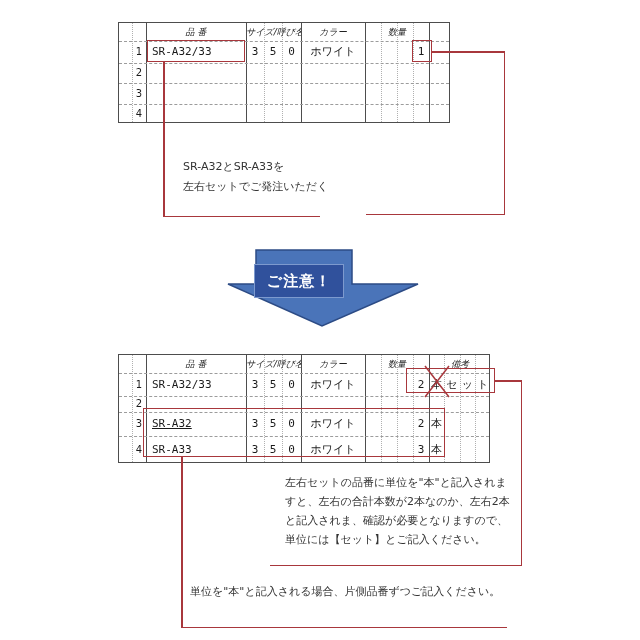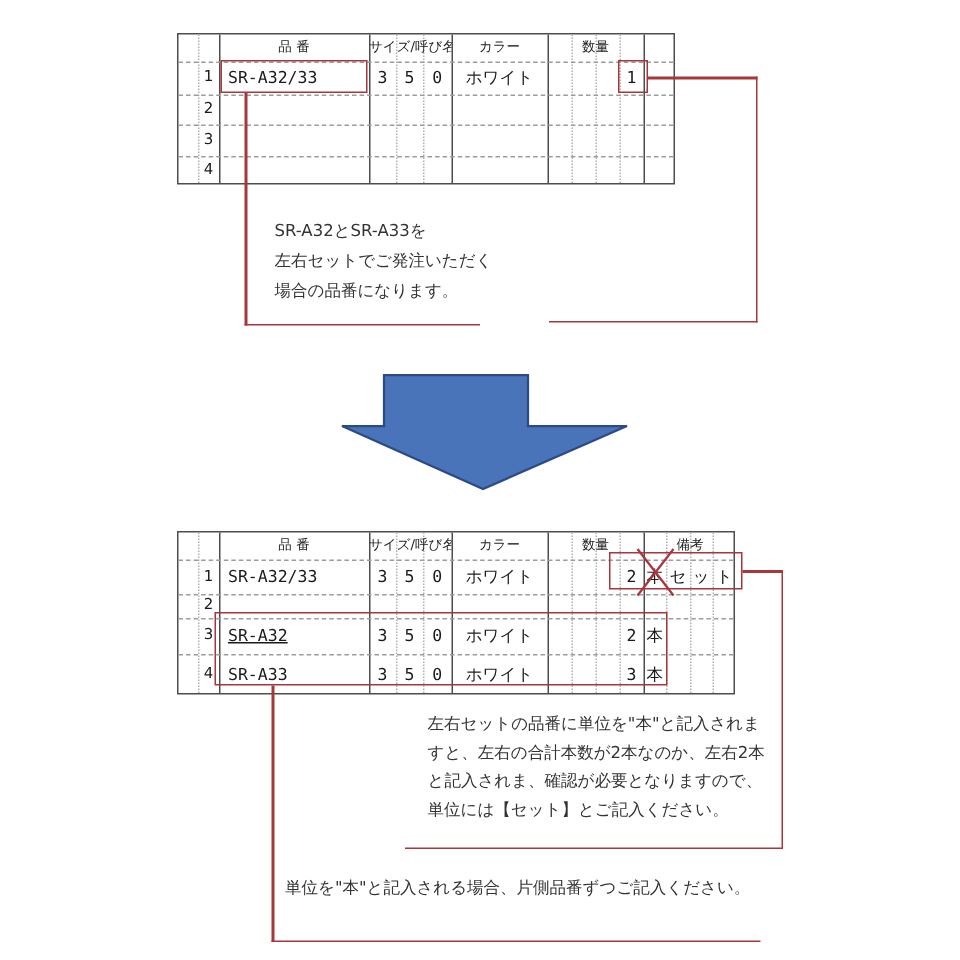--- a/index.html
+++ b/index.html
@@ -4,21 +4,21 @@
 <style>
   html,body{margin:0;padding:0;background:#fff;}
   #canvas{position:relative;width:640px;height:640px;background:#ffffff;overflow:hidden;
           font-family:"DejaVu Sans",sans-serif;color:#222;}
   
   .tbl{position:absolute;border:1px solid #4d4d4d;background:#fff;box-sizing:border-box;}
   .vs{position:absolute;top:0;bottom:0;width:0;border-left:1px solid #4d4d4d;}
   .vd{position:absolute;top:0;bottom:0;width:0;border-left:1px dotted #b0b0b0;}
   .hd{position:absolute;left:0;right:0;height:0;border-top:1px dashed #9c9c9c;}
   .hdr{position:absolute;top:0;height:18px;line-height:18px;font-size:9px;text-align:center;
-       color:#222;white-space:nowrap;overflow:hidden;}
+       color:#222;white-space:nowrap;overflow:hidden;font-style:italic;}
   .c{position:absolute;font-size:11px;text-align:center;color:#1a1a1a;white-space:nowrap;
      font-family:"DejaVu Sans Mono","DejaVu Sans",monospace;}
   .cl{text-align:left;}
   .rno{position:absolute;font-size:10px;text-align:center;color:#1a1a1a;}
   
   .note{position:absolute;font-size:11px;color:#333;white-space:nowrap;}
   
   .rbox{position:absolute;border:1.5px solid #a8373c;box-sizing:border-box;}
   .rl{position:absolute;background:#a8373c;}
   
@@ -71,29 +71,29 @@
 
   <div class="rbox" style="left:147px;top:40px;width:98px;height:22px;"></div>
   <div class="rbox" style="left:412px;top:40px;width:20px;height:22px;"></div>
 
   <div class="rl" style="left:163px;top:62px;width:1.5px;height:155px;"></div>
   <div class="rl" style="left:163px;top:215.5px;width:157px;height:1.5px;"></div>
   <div class="rl" style="left:432px;top:51px;width:73px;height:1.5px;"></div>
   <div class="rl" style="left:503.5px;top:51px;width:1.5px;height:164px;"></div>
   <div class="rl" style="left:366px;top:213.5px;width:139px;height:1.5px;"></div>
 
-  <div class="note" style="left:183px;top:144px;line-height:20px;">
+  <div class="note" style="left:183px;top:157px;line-height:20px;">
     <div>SR-A32とSR-A33を</div>
     <div>左右セットでご発注いただく</div>
-    <div>場合の品番になります。</div>
   </div>
 
   <svg style="position:absolute;left:224px;top:246px;" width="198" height="84" viewBox="0 0 198 84">
     <polygon points="32,4 128,4 128,38 194,38 98,80 4,38 32,38" fill="#4a74b9" stroke="#2c4b85" stroke-width="1.5"></polygon>
   </svg>
+  <div id="caution-label">ご注意！</div>
 
   <div class="tbl" style="left:118px;top:354px;width:372px;height:109px;">
 
     <div class="vs" style="left:27px;"></div>
     <div class="vs" style="left:127px;"></div>
     <div class="vs" style="left:182px;"></div>
     <div class="vs" style="left:246px;"></div>
     <div class="vs" style="left:310px;"></div>
 
     <div class="vd" style="left:13px;"></div>

